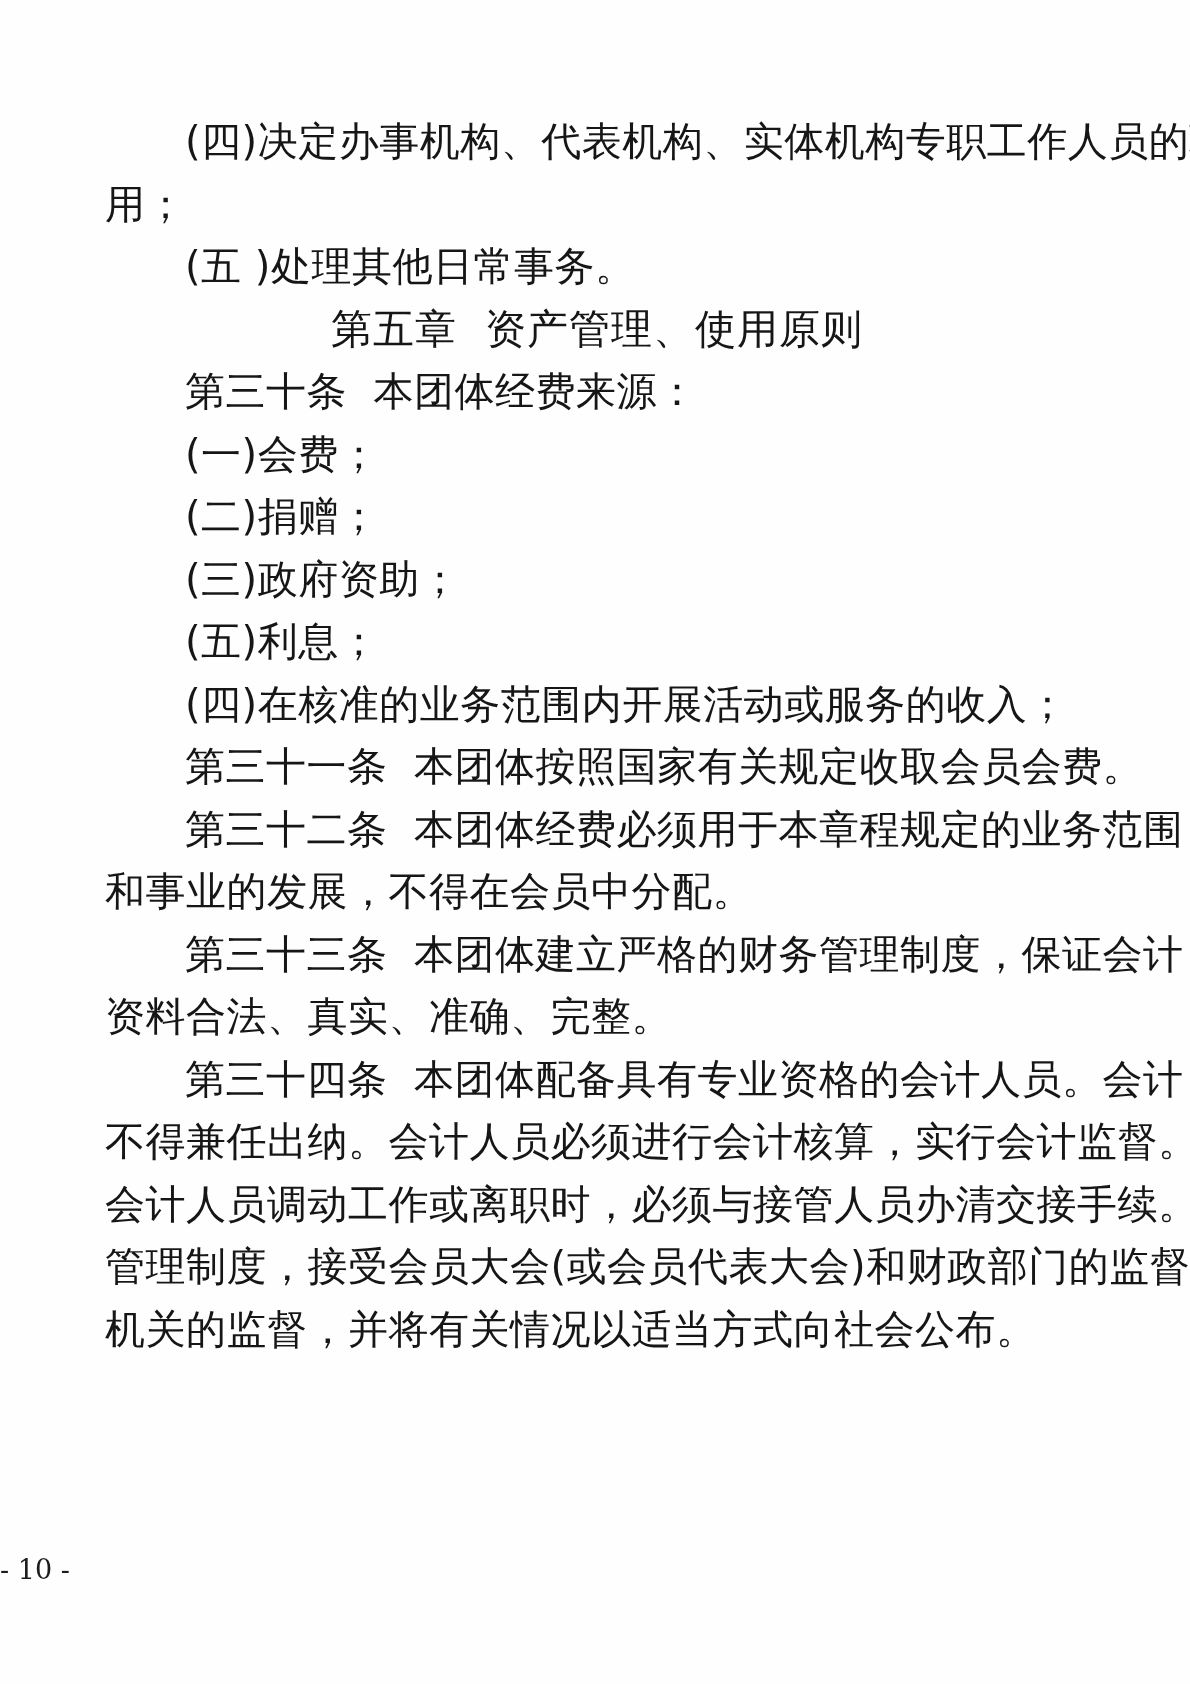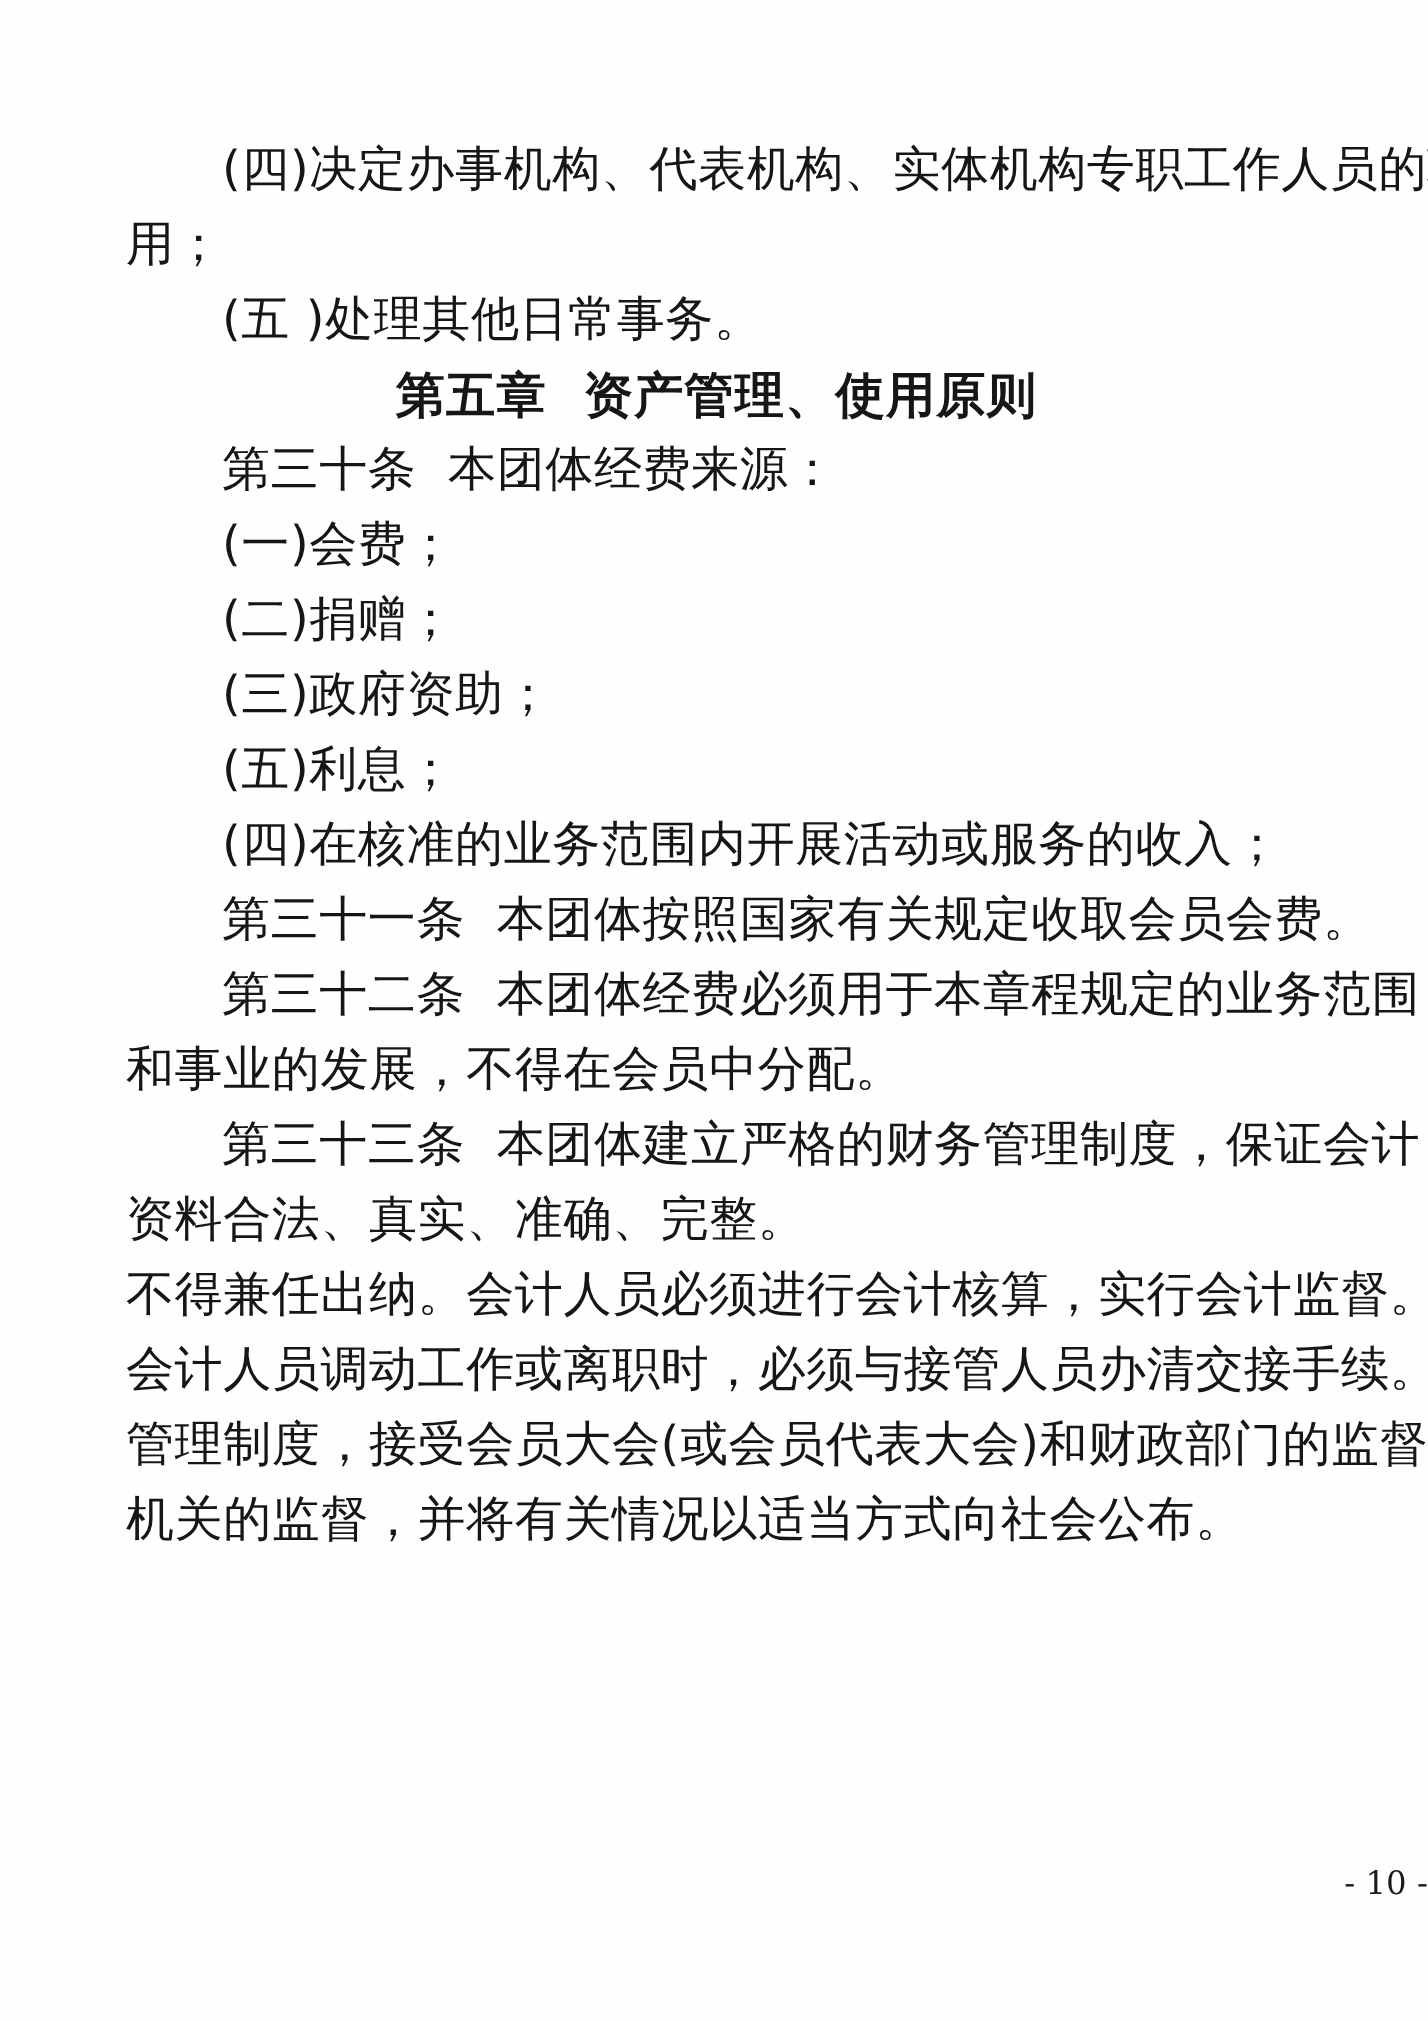--- a/index.html
+++ b/index.html
@@ -31,32 +31,32 @@
       color: #161616;
       letter-spacing: 0.5px;
     }
     .line.indent {
       padding-left: 80px; 
     }
     .line.flush {
       padding-left: 0;
     }
     .line.heading {
-      font-weight: bold;
+      font-weight: normal;
       text-align: center;
       padding-left: 0;
       font-size: 41px;
       letter-spacing: 1px;
     }
     .page-number {
       position: absolute;
       left: 0;
       top: 1552px;
       width: 100%;
-      text-align: right;
+      text-align: left;
       font-family: "DejaVu Serif", serif;
       font-size: 27px;
       line-height: 36px;
       color: #1c1c1c;
     }
   </style>
 </head>
 <body>
 
 <div class="page">
@@ -69,19 +69,20 @@
       <div class="line indent">(一)会费；</div>
       <div class="line indent">(二)捐赠；</div>
       <div class="line indent">(三)政府资助；</div>
       <div class="line indent">(五)利息；</div>
       <div class="line indent">(四)在核准的业务范围内开展活动或服务的收入；</div>
       <div class="line indent">第三十一条  本团体按照国家有关规定收取会员会费。</div>
       <div class="line indent">第三十二条  本团体经费必须用于本章程规定的业务范围</div>
       <div class="line flush">和事业的发展，不得在会员中分配。</div>
       <div class="line indent">第三十三条  本团体建立严格的财务管理制度，保证会计</div>
       <div class="line flush">资料合法、真实、准确、完整。</div>
+      <div class="line indent">第三十四条  本团体配备具有专业资格的会计人员。会计</div>
       <div class="line flush">不得兼任出纳。会计人员必须进行会计核算，实行会计监督。</div>
       <div class="line flush">会计人员调动工作或离职时，必须与接管人员办清交接手续。</div>
       <div class="line flush">管理制度，接受会员大会(或会员代表大会)和财政部门的监督。</div>
       <div class="line flush">机关的监督，并将有关情况以适当方式向社会公布。</div>
     </div>
   <div class="page-number">- 10 -</div>
 </div>
 
 </body></html>

